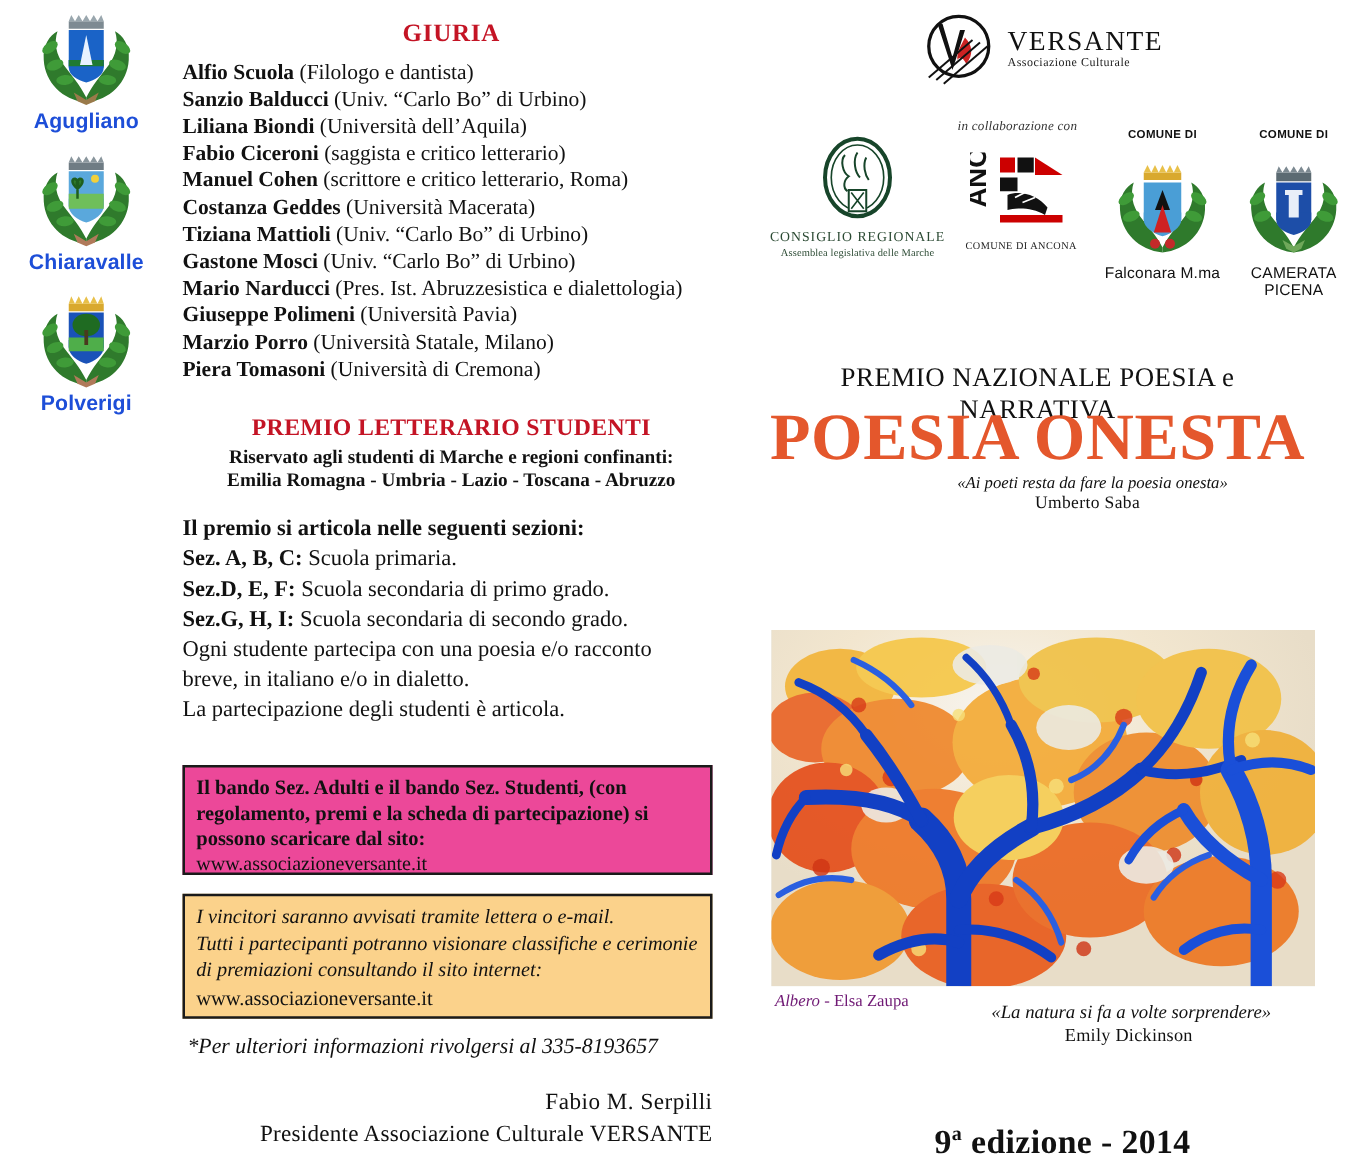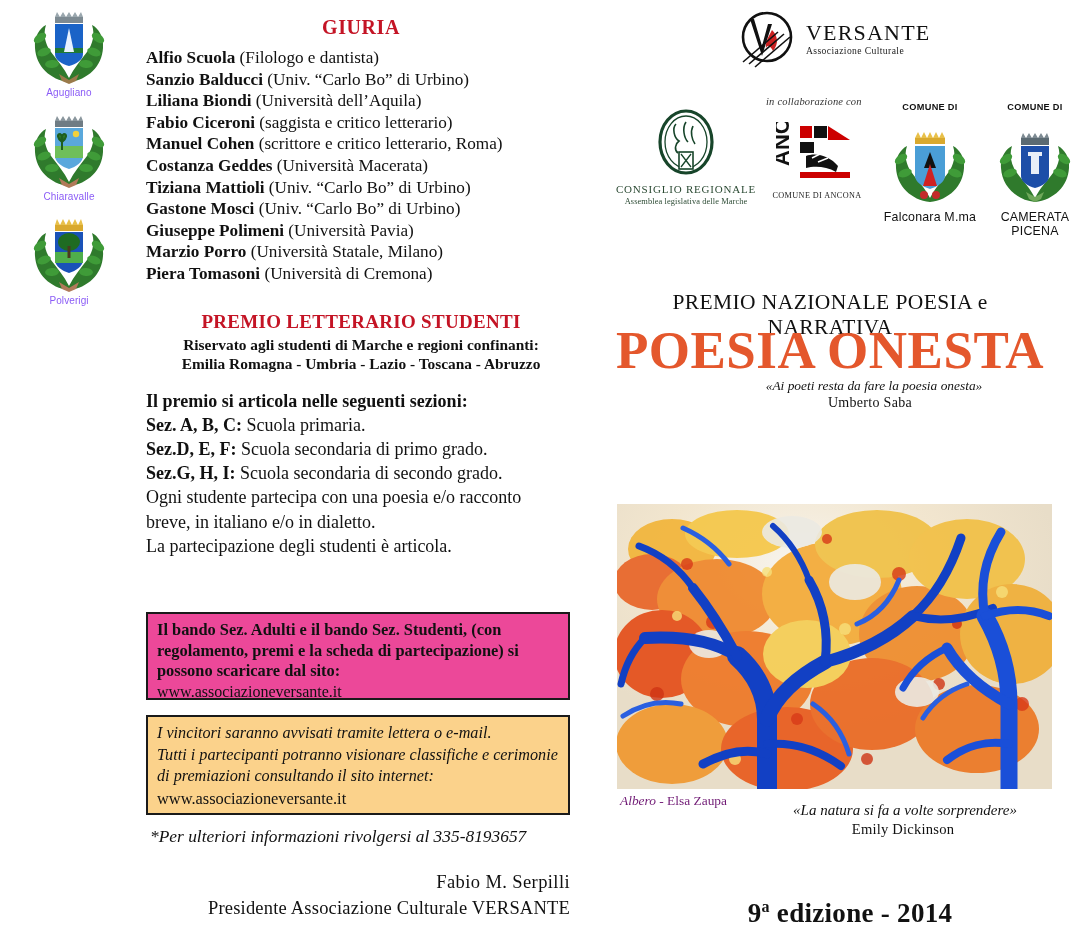--- a/index.html
+++ b/index.html
@@ -35,24 +35,25 @@
     margin-bottom: 14px;
   }
   .crest-art {
     width: 86px;
     height: 78px;
     margin: 0 auto;
     position: relative;
   }
   .crest-label {
     font-family: "Liberation Sans", sans-serif;
-    font-size: 10px;
-    color: #8b5cf6;
+    font-size: 17px;
+    color: #1d4ed8;
     margin-top: 1px;
     letter-spacing: .1px;
+    font-weight: bold;
   }
 
   
   .left-col {
     position: absolute;
     left: 146px;
     top: 16px;
     width: 430px;
   }
   .section-title {
@@ -438,20 +439,21 @@
 
     <ul class="jury-list">
       <li class="jury-item"><span class="jury-name">Alfio Scuola</span> <span class="jury-aff">(Filologo e dantista)</span></li>
       <li class="jury-item"><span class="jury-name">Sanzio Balducci</span> <span class="jury-aff">(Univ. “Carlo Bo” di Urbino)</span></li>
       <li class="jury-item"><span class="jury-name">Liliana Biondi</span> <span class="jury-aff">(Università dell’Aquila)</span></li>
       <li class="jury-item"><span class="jury-name">Fabio Ciceroni</span> <span class="jury-aff">(saggista e critico letterario)</span></li>
       <li class="jury-item"><span class="jury-name">Manuel Cohen</span> <span class="jury-aff">(scrittore e critico letterario, Roma)</span></li>
       <li class="jury-item"><span class="jury-name">Costanza Geddes</span> <span class="jury-aff">(Università Macerata)</span></li>
       <li class="jury-item"><span class="jury-name">Tiziana Mattioli</span> <span class="jury-aff">(Univ. “Carlo Bo” di Urbino)</span></li>
       <li class="jury-item"><span class="jury-name">Gastone Mosci</span> <span class="jury-aff">(Univ. “Carlo Bo” di Urbino)</span></li>
+      <li class="jury-item"><span class="jury-name">Mario Narducci</span> <span class="jury-aff">(Pres. Ist. Abruzzesistica e dialettologia)</span></li>
       <li class="jury-item"><span class="jury-name">Giuseppe Polimeni</span> <span class="jury-aff">(Università Pavia)</span></li>
       <li class="jury-item"><span class="jury-name">Marzio Porro</span> <span class="jury-aff">(Università Statale, Milano)</span></li>
       <li class="jury-item"><span class="jury-name">Piera Tomasoni</span> <span class="jury-aff">(Università di Cremona)</span></li>
     </ul>
 
     <div class="students-title">PREMIO LETTERARIO STUDENTI</div>
     <div class="students-sub">Riservato agli studenti di Marche e regioni confinanti:</div>
     <div class="students-sub">Emilia Romagna - Umbria - Lazio - Toscana - Abruzzo</div>
 
     <div class="body-block">

